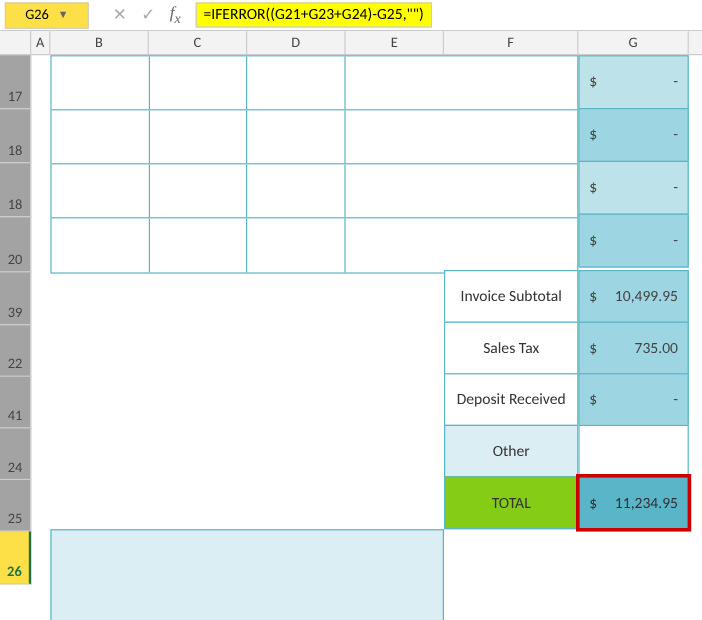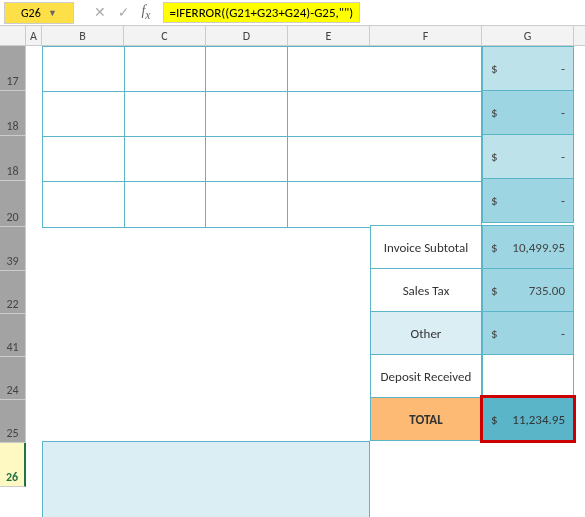--- a/index.html
+++ b/index.html
@@ -18,42 +18,42 @@
 .corner { width: 26px; border-right: 1px solid #ccc; background: #f3f3f3; }
 .ch { border-right: 1px solid #ccc; text-align: center; font-size: 12px; color: #444; line-height: 20px; }
 .cA { width: 16px; }
 .cB { width: 82px; }
 .cC { width: 82px; }
 .cD { width: 82px; }
 .cE { width: 82px; }
 .cF { width: 112px; }
 .cG { width: 92px; }
 .row-header { width: 26px; background: #a3a3a3; border-right: 1px solid #ccc; border-bottom: 1px solid #ccc; text-align: center; font-size: 12px; color: #444; display: flex; align-items: flex-end; justify-content: center; padding-bottom: 2px; }
-.row-header.active { background: #fef9c3; color: #217346; font-weight: bold; border-right: 2px solid #217346; }
+.row-header.active { background: #fde047; color: #217346; font-weight: bold; border-right: 2px solid #217346; }
 
 .sheet-area { display: flex; }
 .row-headers { display: flex; flex-direction: column; }
 .grid { position: relative; }
 
 .invoice-body { position: absolute; left: 16px; top: 0; width: 440px; height: 182px; background: #fff; border: 1px solid #5bb5c9; }
 .inv-row { height: 45px; border-bottom: 1px solid #5bb5c9; display: flex; }
 .inv-row:last-child { border-bottom: none; }
 .inv-cell { border-right: 1px solid #5bb5c9; }
 .inv-cell:last-child { border-right: none; }
 
 .g-col { position: absolute; left: 456px; top: 0; width: 92px; }
 .g-cell { height: 45px; border: 1px solid #5bb5c9; margin-top: -1px; background: #bde2ea; display: flex; align-items: center; padding: 0 8px; justify-content: space-between; font-size: 13px; color: #444; }
 .g-cell:first-child { margin-top: 0; }
 .g-cell.alt { background: #9dd6e2; }
 
 .label-col { position: absolute; left: 344px; top: 180px; width: 112px; }
 .label-cell { height: 44px; border: 1px solid #5bb5c9; margin-top: -1px; display: flex; align-items: center; justify-content: center; font-size: 13px; color: #333; }
 .label-cell.white { background: #fff; }
 .label-cell.lite { background: #daeef4; }
-.label-cell.total { background: #fdba74; font-weight: bold; }
+.label-cell.total { background: #84cc16; font-weight: normal; }
 
 .g-col2 { position: absolute; left: 456px; top: 180px; width: 92px; }
 .g2 { height: 44px; border: 1px solid #5bb5c9; margin-top: -1px; display: flex; align-items: center; padding: 0 8px; justify-content: space-between; font-size: 13px; color: #444; }
 .g2.med { background: #9dd6e2; }
 .g2.white { background: #fff; justify-content: flex-end; }
 .g2.dark { background: #5bb5c9; color: #333; }
 .g2.selected { outline: 3px solid #cc0000; outline-offset: -1px; }
 
 .notes { position: absolute; left: 16px; top: 395px; width: 328px; height: 86px; background: #daeef4; border: 1px solid #5bb5c9; padding: 14px 10px 10px 14px; font-size: 13px; color: #2a7a8c; line-height: 1.35; }
 .notes .first { color: #333; }
@@ -146,22 +146,22 @@
           </div>
         <div class="g-cell alt">
             <span class="dollar">$</span>
             <span class="val">-</span>
           </div>
       </div>
 
       <div class="label-col">
         <div class="label-cell white">Invoice Subtotal</div>
         <div class="label-cell white">Sales Tax</div>
+        <div class="label-cell white">Deposit Received</div>
         <div class="label-cell lite">Other</div>
-        <div class="label-cell white">Deposit Received</div>
         <div class="label-cell total">TOTAL</div>
       </div>
 
       <div class="g-col2">
         <div class="g2 med">
             <span>$</span>
             <span>10,499.95</span>
           </div>
         <div class="g2 med">
             <span>$</span>

